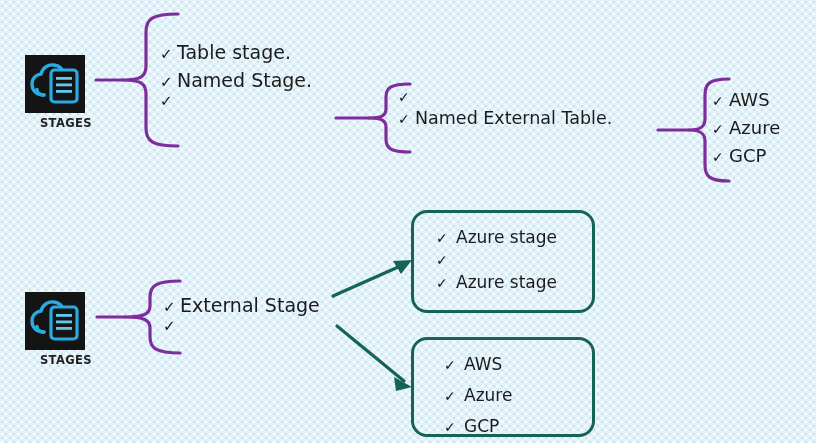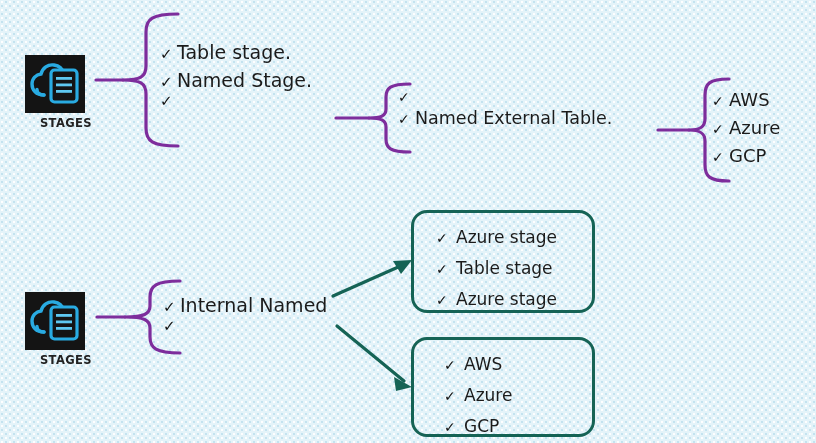--- a/index.html
+++ b/index.html
@@ -197,36 +197,35 @@
       <rect x="31" y="28.5" width="16" height="2.8" fill="#5ec8f0"></rect>
       <rect x="31" y="35" width="16" height="2.8" fill="#5ec8f0"></rect>
     </svg>
   </div>
   <div class="stage-icon-label">STAGES</div>
 </div>
 
 <ul class="node checklist list-a" style="left:163px;top:291px;">
   <li>
     <span class="chk">✓</span>
-    <span class="litext">Internal Named</span>
+    <span class="litext">External Stage</span>
   </li>
   <li>
     <span class="chk">✓</span>
   </li>
 </ul>
 
 <div class="teal-box" style="left:411px;top:210px;width:184px;height:103px;">
   <ul class="checklist list-box">
     <li>
       <span class="chk">✓</span>
       <span class="litext">Azure stage</span>
     </li>
     <li>
       <span class="chk">✓</span>
-      <span class="litext">Table stage</span>
     </li>
     <li>
       <span class="chk">✓</span>
       <span class="litext">Azure stage</span>
     </li>
   </ul>
 </div>
 
 <div class="teal-box" style="left:411px;top:337px;width:184px;height:100px;">
   <ul class="checklist list-box" style="padding-left:30px;">

